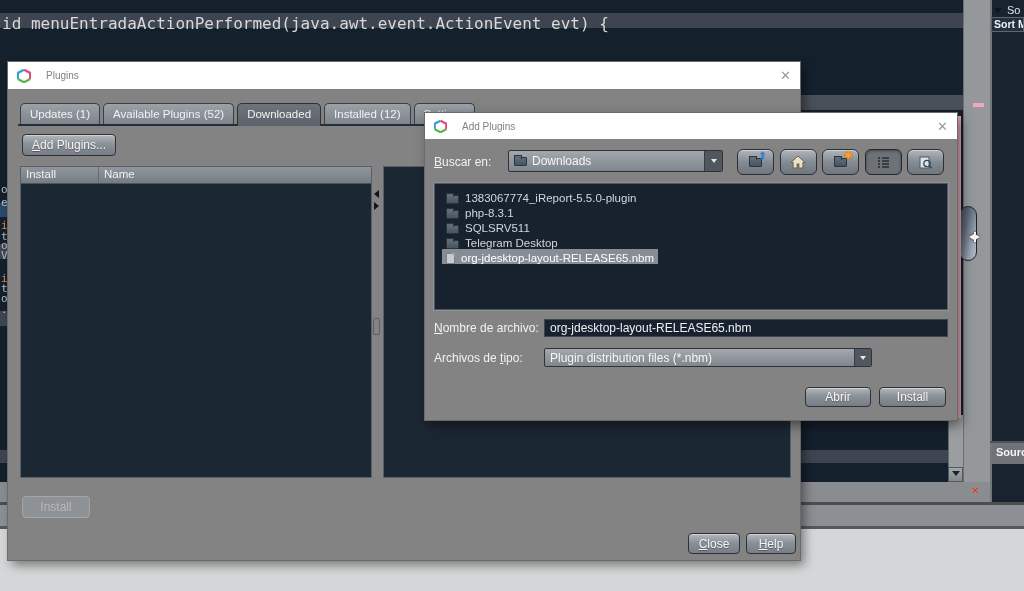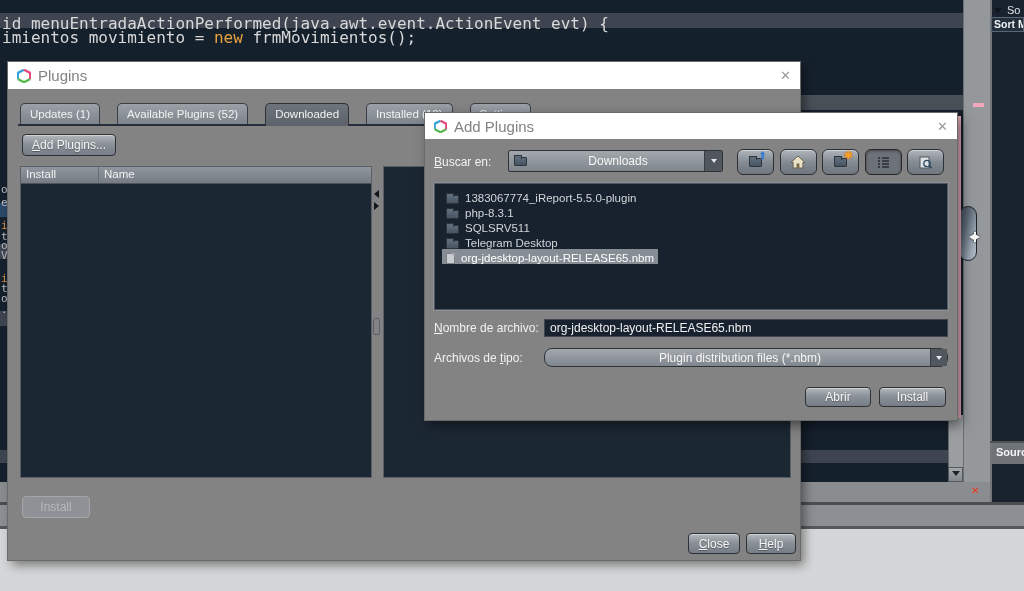--- a/index.html
+++ b/index.html
@@ -47,27 +47,27 @@
 
   .band-dark1 { left:0; top:502px; width:1024px; height:3px; background:#4b4e51; }
   .band-gray  { left:0; top:505px; width:1024px; height:21px; background:#8c8f93; }
   .band-dark2 { left:0; top:526px; width:1024px; height:3px; background:#56595c; }
   .gray-under { left:0; top:482px; width:990px; height:20px; background:#8a8d90; }
 
   
   .dialog { background:#838383; outline:1px solid #6a6a6a; }
   .titlebar { position:absolute; left:0; top:0; right:0; height:26px; background:#ffffff;
               display:flex; align-items:center; padding:0 9px; }
-  .titlebar .ttl { color:#828282; font-size:15px; margin-left:7px; flex:1; }
+  .titlebar .ttl { color:#828282; font-size:10px; margin-left:15px; flex:1; }
   .close-x { color:#9a9a9a; font-size:13px; cursor:default; }
 
   .plugins-dlg { left:8px; top:62px; width:792px; height:498px; z-index:10; box-shadow:4px 5px 10px rgba(0,0,0,.45); }
   .plugins-dlg .titlebar { height:27px; }
 
-  .tabs { left:12px; top:41px; display:flex; gap:17px; align-items:flex-end; }
+  .tabs { left:12px; top:41px; display:flex; gap:3px; align-items:flex-end; }
   .tab { height:21px; line-height:20px; padding:0 9px; border-radius:5px 5px 0 0;
          background:linear-gradient(#9ba1a7,#7d848b); border:1px solid #3c4046; border-bottom:none;
          color:#f2f2f2; font-size:11.5px; white-space:nowrap; }
   .tab.selected { background:linear-gradient(#6e747b,#5c6269); height:23px; margin-bottom:-2px; border-color:#2e3236; z-index:2; }
   .pd-divider { left:10px; top:62px; width:772px; height:2px; background:#252e3a; }
 
   .btn { background:linear-gradient(#b3b8bd,#8a9198 45%,#767d86); border:1px solid #2e3135; border-radius:4px;
          color:#f5f5f5; font-size:12px; text-align:left; text-shadow:0 1px 1px rgba(0,0,0,.3);
          box-shadow:inset 0 1px 0 rgba(255,255,255,.4); display:flex; align-items:center; justify-content:center;
          font-family:"Liberation Sans", sans-serif; }
@@ -87,27 +87,27 @@
   .install-btn { left:14px; top:434px; width:68px; height:22px; }
   .close-btn { left:680px; top:471px; width:52px; height:21px; }
   .help-btn { left:738px; top:471px; width:50px; height:21px; }
 
   .pink-edge { left:957px; top:116px; width:4px; height:302px; background:#e9acba; z-index:12; }
 
   .add-dlg { left:425px; top:113px; width:532px; height:307px; z-index:20; box-shadow:4px 5px 12px rgba(0,0,0,.5); }
 
   .lbl { font-size:12px; color:#f2f2f2; white-space:nowrap; }
   .look-lbl { left:9px; top:42px; }
-  .combo { display:flex; align-items:center; background:linear-gradient(#a3a8ae,#7f868d); border:1px solid #2f3338; border-radius:2px;text-align:center; }
+  .combo { display:flex; align-items:center; background:linear-gradient(#a3a8ae,#7f868d); border:1px solid #2f3338; border-radius:2px; }
   .combo .txt { flex:1; font-size:12px; color:#f6f6f6; padding-left:5px; white-space:nowrap; overflow:hidden; }
   .combo .arrow-box { width:18px; align-self:stretch; background:#51575e; border-left:1px solid #3a3e44;
                       display:flex; align-items:center; justify-content:center; }
   .combo .arrow-box .tri-down { border-top-color:#e8e8e8; border-left-width:3.5px; border-right-width:3.5px; border-top-width:4.5px; }
   .look-combo { left:83px; top:37px; width:215px; height:22px; }
-  .ft-combo { left:119px; top:235px; width:404px; height:19px;border-radius:8px; }
+  .ft-combo { left:119px; top:235px; width:328px; height:19px; }
 
   .icon-folder { width:13px; height:9px; background:linear-gradient(#5d6b7b,#465360); border:1px solid #2c343c; border-radius:1px; position:relative; flex:none; }
   .icon-folder::before { content:""; position:absolute; left:-1px; top:-3px; width:6px; height:3px;
                          background:#5d6b7b; border:1px solid #2c343c; border-bottom:none; border-radius:1px 1px 0 0; }
   .icon-page { width:9px; height:11px; background:#c9cdd1; border:1px solid #7d8184; position:relative; flex:none; }
   .icon-page::before { content:""; position:absolute; right:-1px; top:-1px; border-style:solid; border-width:0 4px 4px 0; border-color:transparent #9da1a5 transparent transparent; }
 
   .tools { left:312px; top:36px; display:flex; gap:5.5px; }
   .tool-btn { width:37px; height:26px; border-radius:6px; border:1px solid #2c2f34;
               background:linear-gradient(#b0b5bb,#848b93 50%,#6f767e);
@@ -138,21 +138,20 @@
   .cursor .cl { position:absolute; left:0; top:2px; width:0; height:0; border:3px solid transparent; border-right:5px solid #f2f2f2; }
   .cursor .cr { position:absolute; right:0; top:2px; width:0; height:0; border:3px solid transparent; border-left:5px solid #f2f2f2; }
   .cursor .cb { position:absolute; left:7.5px; top:0; width:2px; height:10px; background:#f2f2f2; }
 </style>
 </head>
 <body>
 
 <div class="abs editor">
   <div class="abs line1-band"></div>
   <div class="abs code" style="left:2px; top:14px;">id menuEntradaActionPerformed(java.awt.event.ActionEvent evt) {</div>
-  <div class="abs code" style="left:2px; top:28px;"><span>imientos movimiento = </span><span class="kw">new</span><span> frmMovimientos();</span></div>
 </div>
 <div class="abs behind-band"></div>
 <div class="abs blue-row"></div>
 <div class="abs dk-band" style="left:0;top:244px;width:8px;height:15px;"></div>
 <div class="abs dk-band" style="left:0;top:311px;width:8px;height:15px;"></div>
 <div class="abs dk-band" style="left:0;top:450px;width:963px;height:13px;"></div>
 <span class="abs frag" style="top:183px;">o</span>
 <span class="abs frag" style="top:196px;">e</span>
 <span class="abs frag frag-kw" style="top:219px;">i</span>
 <span class="abs frag" style="top:230px;">t</span>

